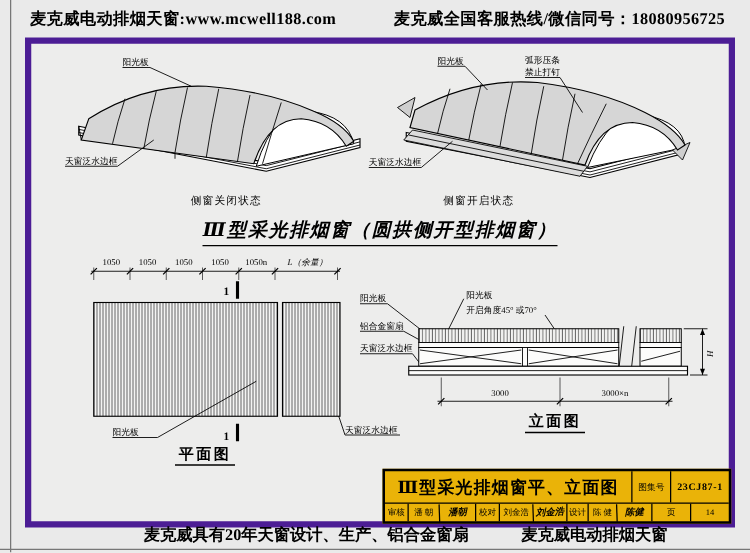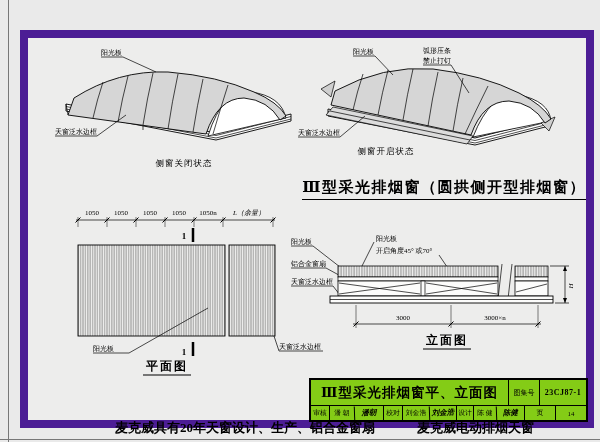--- a/index.html
+++ b/index.html
@@ -12,33 +12,33 @@
   .page{position:relative;width:600px;height:442px;}
   .edge-left{position:absolute;left:8px;top:0;width:1px;height:442px;background:#777;}
   .edge-bottom{position:absolute;left:0;top:439px;width:600px;height:1px;background:#777;}
 
   .header{position:absolute;left:24px;top:6px;width:556px;display:flex;justify-content:space-between;
           font-size:13px;font-weight:700;letter-spacing:.3px;}
   .footer{position:absolute;left:0;top:419px;width:600px;font-size:13px;font-weight:700;}
   .footer .f-left{position:absolute;left:95px;width:300px;text-align:center;}
   .footer .f-right{position:absolute;left:388px;width:175px;text-align:center;}
 
-  .sheet{position:absolute;left:20px;top:30px;width:558px;height:382px;border:8px solid #4c1d95;background:#ededec;}
+  .sheet{position:absolute;left:20px;top:30px;width:558px;height:382px;border:5px solid #4c1d95;background:#ededec;}
 
   .iso-svg{position:absolute;}
   .caption{position:absolute;font-size:8.5px;letter-spacing:1px;text-align:center;}
-  .main-title{position:absolute;left:0;top:140px;width:100%;text-align:right;}
+  .main-title{position:absolute;left:0;top:140px;width:100%;text-align:center;font-style:italic;}
   .main-title span{display:inline-block;font-size:15px;font-weight:700;letter-spacing:1.5px;
                    border-bottom:1.5px solid #000;padding-bottom:2px;}
 
   .notes{position:absolute;left:8px;top:352px;font-size:7.6px;line-height:11px;white-space:nowrap;}
   .notes .n2{padding-left:15px;}
 
   .tblock{position:absolute;left:281px;top:340px;right:-2px;bottom:-2px;
-          border:2px solid #000;display:flex;flex-direction:column;background:#84cc16;}
+          border:2px solid #000;display:flex;flex-direction:column;background:#eab308;}
   .tb-r1{flex:0 0 25px;display:flex;align-items:stretch;}
   .tb-r2{flex:1;display:flex;align-items:stretch;border-top:1.5px solid #000;}
   .tb-cell{display:flex;align-items:center;justify-content:center;border-left:1px solid #000;overflow:hidden;}
   .tb-cell:first-child{border-left:none;}
   .tb-title{flex:0 0 197px;font-size:13.5px;font-weight:700;letter-spacing:1px;}
   .tb-lab{flex:0 0 30px;font-size:7px;}
   .tb-val{flex:1;font-size:8px;font-weight:700;letter-spacing:.5px;}
   .tb-s{font-size:6.8px;}
   .sig{font-style:italic;font-weight:700;transform:rotate(-2deg);font-size:7.5px;}
   .w18{flex:0 0 18px;} .w22{flex:0 0 22px;} .w24{flex:0 0 24px;} .w26{flex:0 0 26px;}
@@ -52,20 +52,24 @@
   .sec{font-size:9px;font-weight:700;}
   .thin{stroke:#000;stroke-width:0.7;fill:none;}
 </style>
 </head>
 <body>
 
 <div class="page">
   <div class="edge-left"></div>
   <div class="edge-bottom"></div>
 
+  <div class="header">
+    <span>麦克威电动排烟天窗:www.mcwell188.com</span>
+    <span>麦克威全国客服热线/微信同号：18080956725</span>
+  </div>
 
   <div class="sheet">
 
     <svg class="iso-svg" style="left:25px;top:5px" width="240" height="112" viewBox="0 0 240 112">
 
       <path d="M13,61 L163,90 L238,71 L238,78 L163,97 L13,68 Z" fill="#fff" stroke="#000" stroke-width="0.9"></path>
       <path class="thin" d="M13,63.5 L163,92.5 M13,66 L163,95 M163,92.5 L238,73.5 M163,95 L238,76"></path>
 
       <path class="thin" d="M15,72 L13,61"></path>
       <line class="thin" x1="90" y1="79" x2="90" y2="87"></line>
@@ -102,21 +106,21 @@
       <path class="thin" d="M70,31 Q64,49 60,67 M95,27 Q89,50 85,72 M120,26 Q114,52 110,77 M145,29 Q139,56 135,83 M170,35 Q164,62 160,88 M195,43 Q183,67 172,91"></path>
 
       <text class="lbl" x="60" y="11">阳光板</text>
       <path class="thin" d="M60,13 L82,13 L100,32"></path>
       <text class="lbl" x="130" y="10">弧形压条</text>
       <text class="lbl" x="130" y="20">禁止打钉</text>
       <path class="thin" d="M130,22 L158,22 L176,50"></path>
       <text class="lbl" x="5" y="92">天窗泛水边框</text>
       <path class="thin" d="M5,94 L47,94 L72,73"></path>
     </svg>
-    <div class="caption" style="left:308px;top:108px;width:100px">侧窗开启状态</div>
+    <div class="caption" style="left:308px;top:120px;width:100px">侧窗开启状态</div>
 
     <div class="main-title">
       <span>Ⅲ型采光排烟窗（圆拱侧开型排烟窗）</span>
     </div>
 
     <svg style="left:35px;top:165px" width="275" height="175" viewBox="0 0 275 175">
       <defs>
         <pattern id="vh1" width="2.4" height="6" patternUnits="userSpaceOnUse">
           <rect width="2.4" height="6" fill="#f4f4f3"></rect>
           <line x1="0.8" y1="0" x2="0.8" y2="6" stroke="#3a3a3a" stroke-width="0.6"></line>

